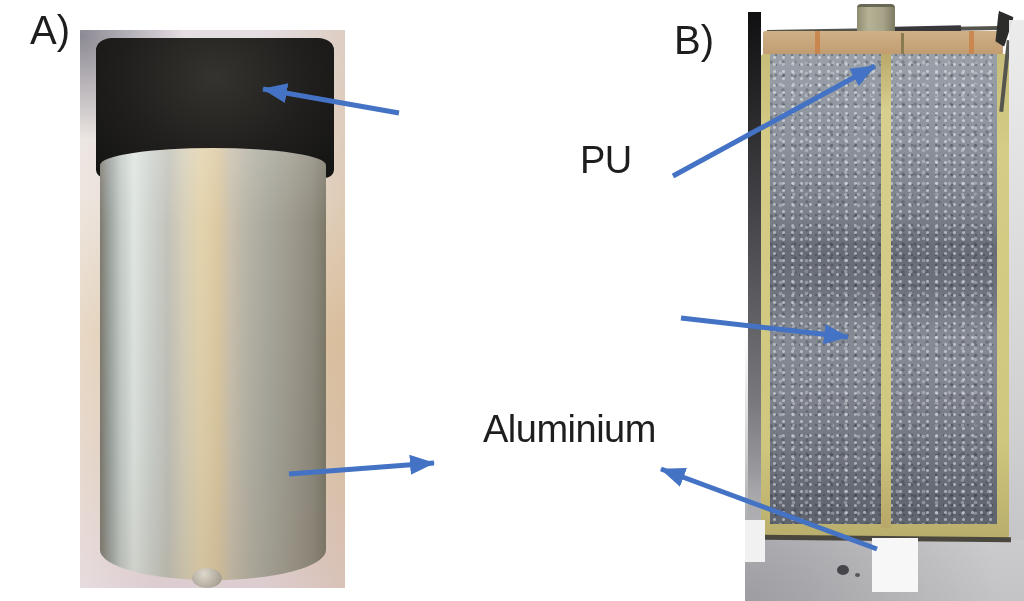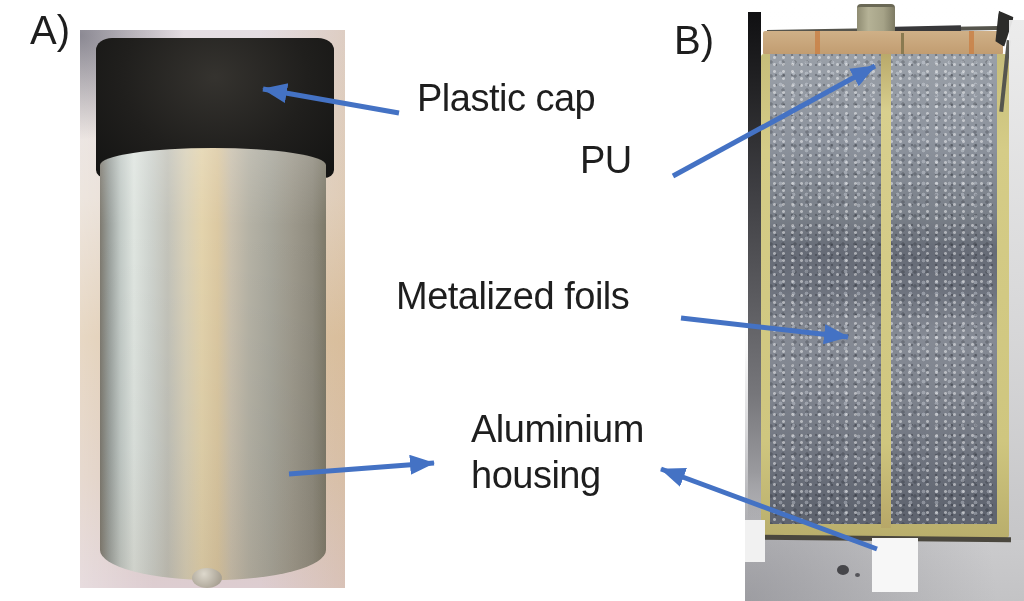--- a/index.html
+++ b/index.html
@@ -146,26 +146,23 @@
     <div class="b-hook"></div>
     <div class="b-hook2"></div>
     <div class="b-rightmargin"></div>
     <div class="b-bottomline"></div>
     <div class="b-tab"></div>
     <div class="b-notch"></div>
     <div class="b-speck"></div>
     <div class="b-speck2"></div>
   </div>
 
-  <div class="ann-label" style="left:417px;top:76px">Plastic cap</div>
   <div class="ann-label" style="left:580px;top:138px">PU</div>
-  <div class="ann-label" style="left:396px;top:274px">Metalized foils</div>
-  <div class="ann-label" style="left:471px;top:407px">
+  <div class="ann-label" style="left:483px;top:407px">
     <span style="display:block">Aluminium</span>
-    <span style="display:block">housing</span>
   </div>
 
   <svg class="arrows" viewBox="0 0 1024 601">
     <defs>
       <marker id="ah" markerWidth="5.4" markerHeight="4.2" refX="4.8" refY="2" orient="auto" markerUnits="strokeWidth">
         <path d="M0,0 L5,2 L0,4 Z" fill="#4472c4"></path>
       </marker>
     </defs>
     <line x1="399" y1="113" x2="263" y2="89" stroke="#4472c4" stroke-width="5" marker-end="url(#ah)"></line>
     <line x1="673" y1="176" x2="875" y2="66" stroke="#4472c4" stroke-width="5" marker-end="url(#ah)"></line>

